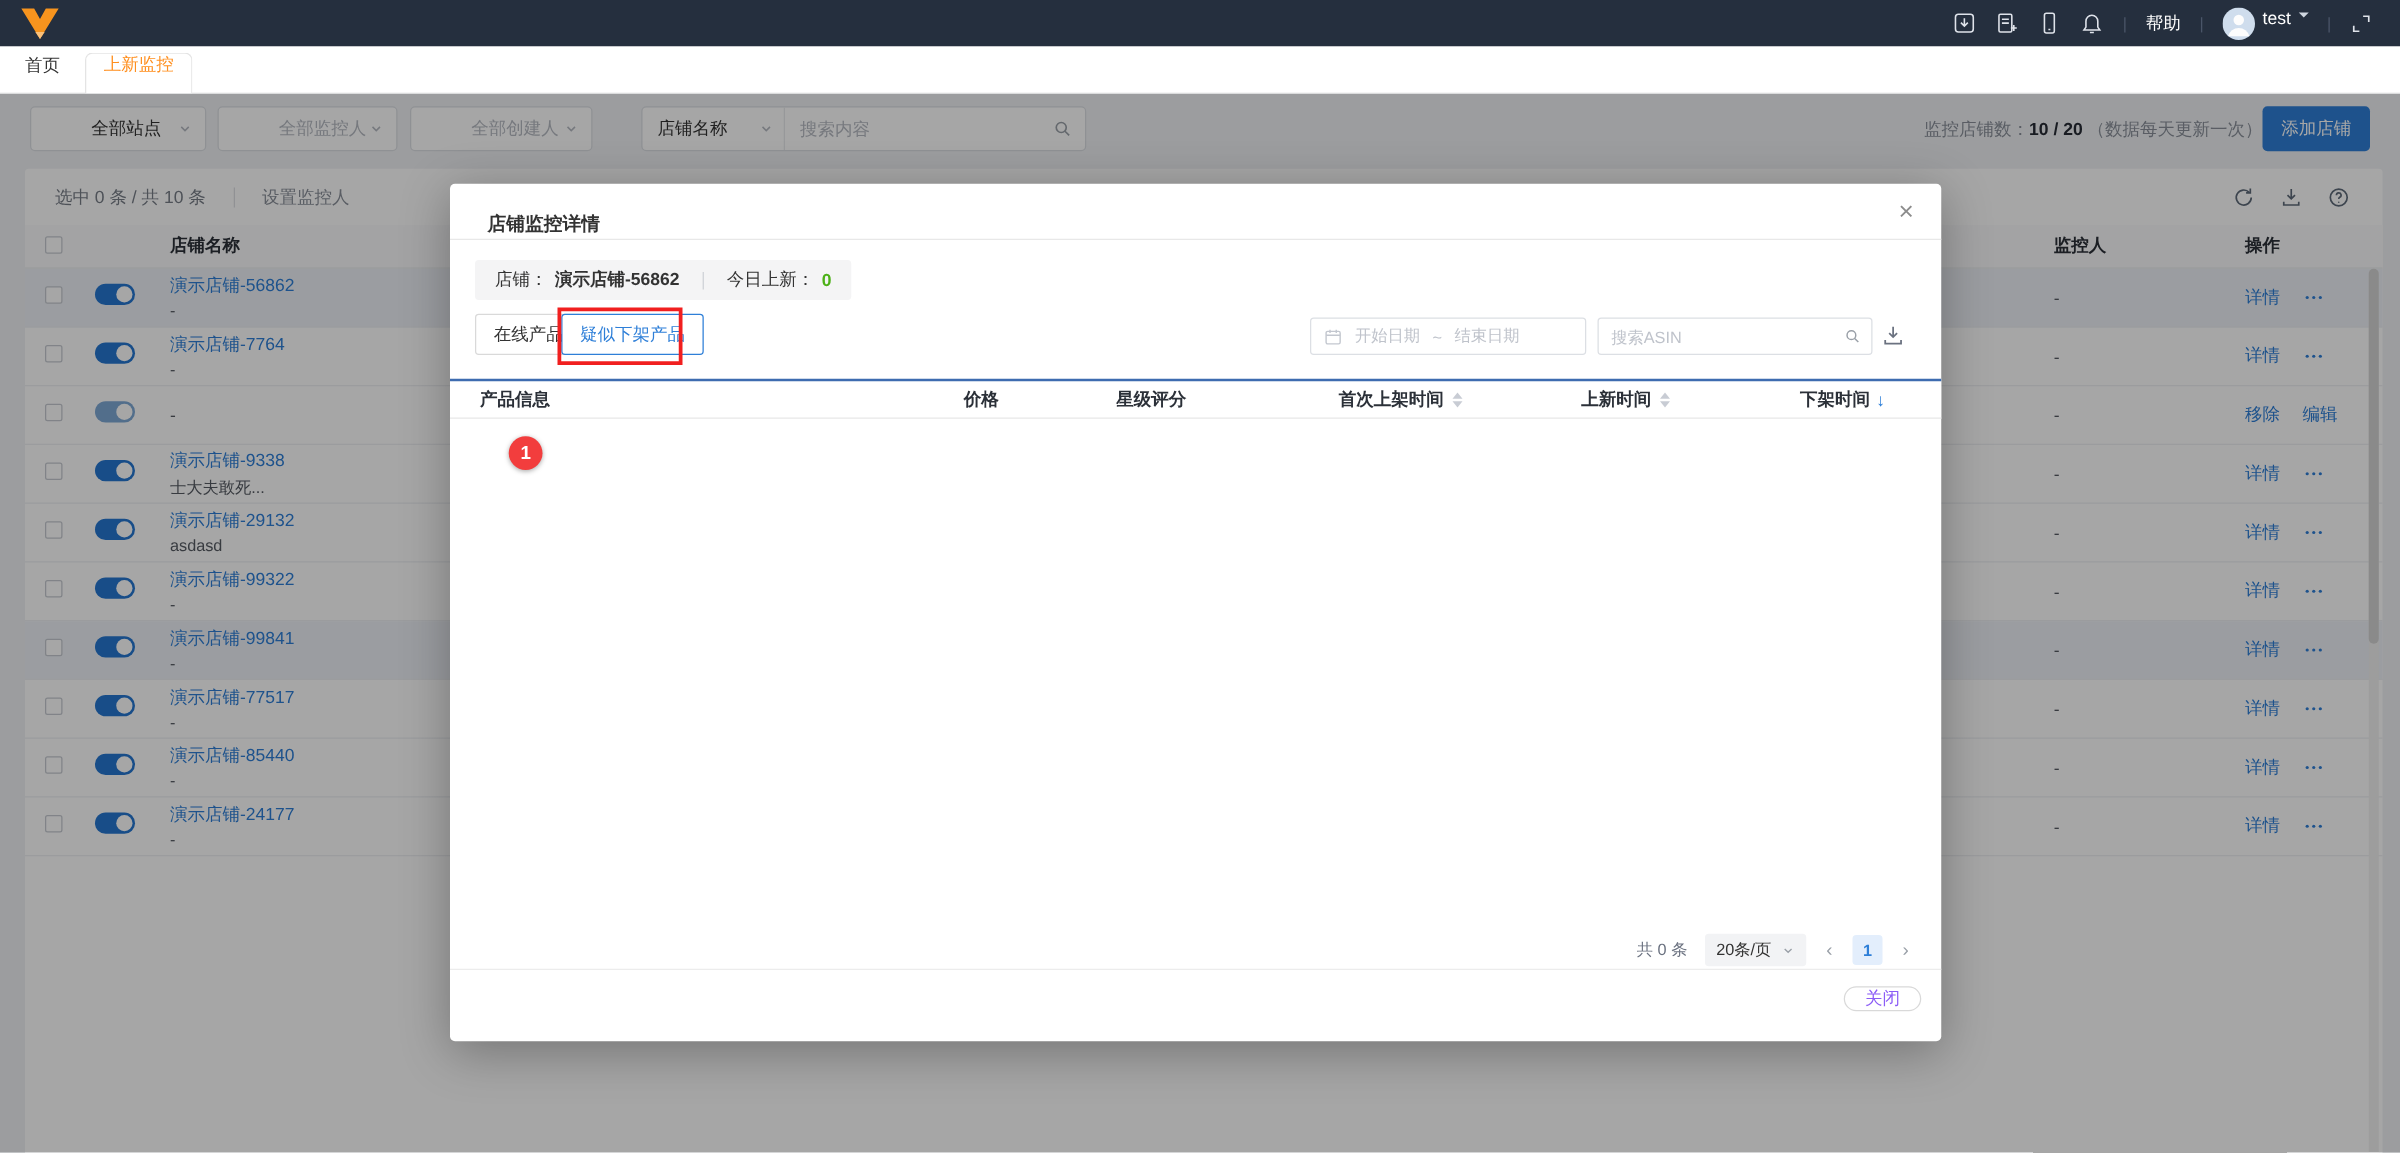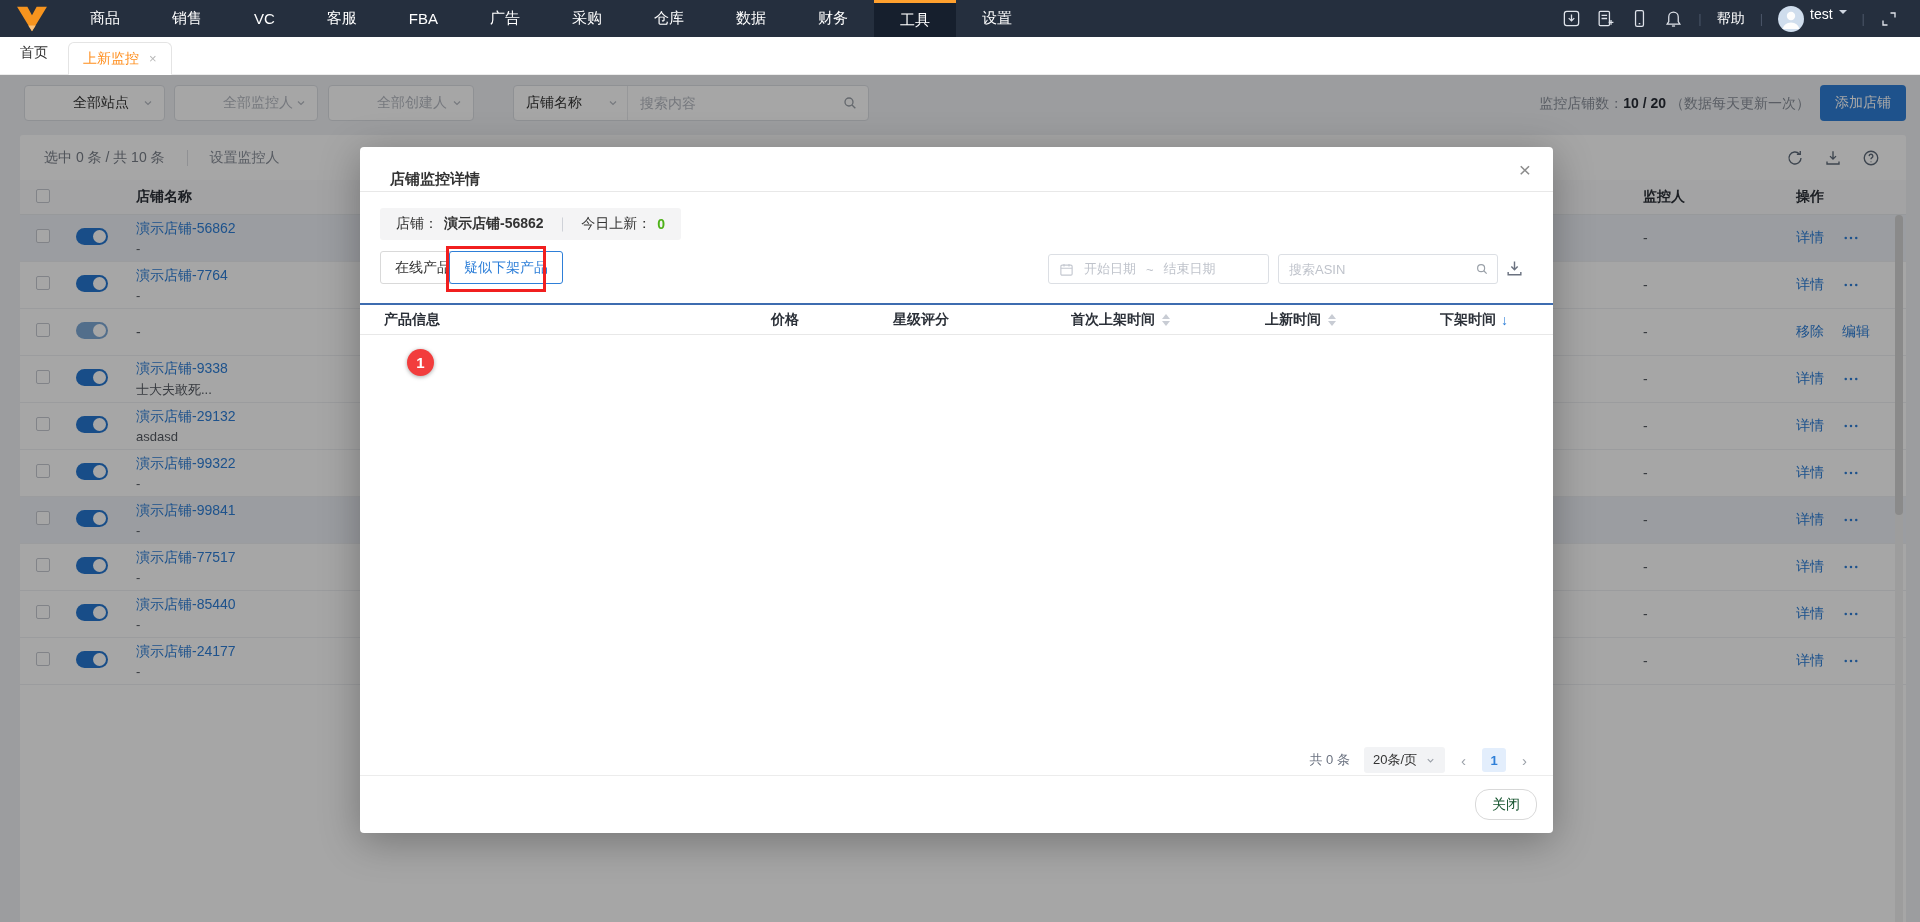--- a/index.html
+++ b/index.html
@@ -17,41 +17,41 @@
   .nav-right svg { display:block; }
   .nav-divider { color:#4a5568; font-size:13px; }
   .help-link { color:#fff; font-size:14px; cursor:pointer; }
   .user-box { display:flex; align-items:flex-start; gap:6px; cursor:pointer; }
   .user-name { color:#fff; font-size:14px; }
   .caret-down-small { width:0; height:0; border:4px solid transparent; border-top-color:#cfd6e0; margin-top:4px; }
 
   
   .tabbar { position:absolute; left:0; top:37px; right:0; height:38px; background:#fff; border-bottom:1px solid #ececec; display:flex; align-items:flex-end; z-index:1; }
   .tab-home { font-size:14px; color:#333; padding:0 20px 12px 20px; cursor:pointer; }
-  .tab-active { height:33px; border:1px solid #e4e4e4; border-bottom:1px solid #fff; border-radius:6px 6px 0 0; background:#fff; display:flex; align-items:center; gap:10px; padding:0 14px; margin-bottom:-1px; }
+  .tab-active { height:33px; border:1px solid #e4e4e4; border-bottom:1px solid #fff; border-radius:6px 6px 0 0; background:#fff; display:flex; align-items:center; gap:10px; padding:0 14px; margin-bottom:-1px;flex-direction:column; }
   .tab-active .tab-label { color:#ff8f1f; font-size:14px; }
   .tab-close { color:#b8b8b8; font-size:13px; cursor:pointer; line-height:1; }
 
   
   .content { position:absolute; left:0; top:75px; right:0; bottom:0; background:#f0f2f5; z-index:1; }
   .filterbar { position:absolute; left:0; top:0; right:0; height:60px; }
   .f-select { position:absolute; top:10px; height:36px; background:#fff; border:1px solid #dcdfe4; border-radius:4px; display:flex; align-items:center; justify-content:space-between; padding:0 10px 0 12px; font-size:14px; cursor:pointer; }
   .f-select .val { color:#333;margin-left:36px; }
   .f-select .val.ph { color:#b6bac2; }
   .f-sel-site { left:24px; width:141px; }
   .f-sel-monitor { left:174px; width:144px; }
   .f-sel-creator { left:328px; width:146px; }
   .f-compound { position:absolute; left:513px; top:10px; width:356px; height:36px; background:#fff; border:1px solid #dcdfe4; border-radius:4px; display:flex; align-items:center; }
   .f-compound .type { width:114px; display:flex; align-items:center; justify-content:space-between; padding:0 8px 0 12px; font-size:14px; color:#333; border-right:1px solid #e8eaed; height:100%; cursor:pointer; }
   .f-compound input { flex:1; border:none; outline:none; font-size:14px; color:#333; padding:0 8px 0 12px; font-family:inherit; background:transparent; }
   .f-compound input::placeholder { color:#b6bac2; }
   .f-compound .mag { margin-right:10px; }
   .quota { position:absolute; right:110px; top:20px; font-size:14px; color:#8a909a; white-space:nowrap; }
   .quota b { color:#272c35; font-weight:700; }
-  .btn-add { position:absolute; right:14px; top:10px; width:86px; height:36px; background:#2e7fd8; color:#fff; font-size:14px; border:none; border-radius:4px; cursor:pointer; font-family:inherit; }
+  .btn-add { position:absolute; right:24px; top:10px; width:86px; height:36px; background:#2e7fd8; color:#fff; font-size:14px; border:none; border-radius:4px; cursor:pointer; font-family:inherit; }
 
   
   .card { position:absolute; left:20px; top:60px; width:1886px; height:842px; background:#fff; border-radius:3px; }
   .card-toolbar { position:absolute; left:0; top:0; right:0; height:45px; display:flex; align-items:center; padding-left:24px; font-size:14px; color:#787e88; }
   .tool-divider { width:1px; height:16px; background:#dddfe3; margin:0 22px; }
   .set-monitor { color:#8a909a; cursor:pointer; }
   .card-icons { margin-left:auto; display:flex; align-items:center; gap:20px; padding-right:26px; color:#5f6b7a; }
   .card-icons svg { display:block; cursor:pointer; }
 
   .btable { position:absolute; left:0; top:45px; right:0; bottom:0; }
@@ -105,54 +105,40 @@
   .sort-desc { color:#2e7fd8; font-weight:700; font-size:14px; }
 
   .empty-zone { position:absolute; left:0; top:189px; width:1193px; height:402px; border-bottom:1px solid #ececec; display:flex; align-items:center; justify-content:center; }
   .empty-text { color:#a9adb5; font-size:14px; }
 
   .pagi { position:absolute; left:0; top:597px; width:1193px; height:32px; display:flex; align-items:center; justify-content:flex-end; gap:14px; padding-right:24px; font-size:13px; color:#6b7280; }
   .pagi-size { height:26px; background:#f2f3f5; border-radius:3px; display:flex; align-items:center; gap:8px; padding:0 9px; color:#333; cursor:pointer; }
   .pagi-arrow { color:#9aa0a8; font-size:15px; cursor:pointer; padding:0 2px; }
   .pagi-page { width:24px; height:24px; border-radius:3px; background:#e3eefc; color:#2e7fd8; display:flex; align-items:center; justify-content:center; font-weight:700; cursor:pointer; }
   .modal-footer { position:absolute; left:0; bottom:0; width:1193px; height:58px; border-top:1px solid #ececec; }
-  .btn-close { position:absolute; right:16px; top:13px; height:31px; padding:0 16px; background:#fff; border:1px solid #d9d9d9; border-radius:14px; font-size:14px; color:#14532d; cursor:pointer; font-family:inherit; }
+  .btn-close { position:absolute; right:16px; top:13px; height:20px; padding:0 16px; background:#fff; border:1px solid #d9d9d9; border-radius:14px; font-size:14px; color:#8b5cf6; cursor:pointer; font-family:inherit; }
 
   
   .anno-rect { position:absolute; left:446px; top:246px; width:100px; height:46px; border:3px solid #f11f1f; z-index:30; }
   .anno-badge { position:absolute; left:407px; top:349px; width:27px; height:27px; border-radius:50%; background:#f23d3d; color:#fff; font-size:15px; font-weight:700; display:flex; align-items:center; justify-content:center; z-index:31; box-shadow:0 1px 4px rgba(0,0,0,.35); }
   .anno-tip { position:absolute; left:447px; top:346px; height:46px; background:#58595b; color:#fff; font-size:17px; line-height:46px; padding:0 16px; border-radius:2px; z-index:31; white-space:nowrap; box-shadow:0 2px 8px rgba(0,0,0,.25); }
   .anno-tip:before { content:""; position:absolute; left:-8px; top:15px; width:0; height:0; border:8px solid transparent; border-right:9px solid #58595b; border-left:none; }
 </style>
 </head>
 <body>
 
 <div class="stage">
 
   <header class="topnav">
     <div class="logo">
       <svg width="34" height="28" viewBox="0 0 36 30">
         <polygon points="2,2 13,2 18,11 23,2 34,2 18,28" fill="#f7941e"></polygon>
         <polygon points="14,22 22,22 18,28" fill="#fbc17a"></polygon>
       </svg>
     </div>
-    <nav class="menu">
-        <div class="nav-item">商品</div>
-        <div class="nav-item">销售</div>
-        <div class="nav-item">VC</div>
-        <div class="nav-item">客服</div>
-        <div class="nav-item">FBA</div>
-        <div class="nav-item">广告</div>
-        <div class="nav-item">采购</div>
-        <div class="nav-item">仓库</div>
-        <div class="nav-item">数据</div>
-        <div class="nav-item">财务</div>
-        <div class="nav-item active">工具</div>
-        <div class="nav-item">设置</div>
-      </nav>
     <div class="nav-right">
       <svg width="19" height="19" viewBox="0 0 24 24" fill="none" stroke="#dfe3ea" stroke-width="1.6">
           <rect x="3" y="3" width="18" height="18" rx="3"></rect>
           <path d="M12 7v8M8.5 11.5L12 15l3.5-3.5"></path>
         </svg>
       <svg width="19" height="19" viewBox="0 0 24 24" fill="none" stroke="#dfe3ea" stroke-width="1.6">
           <rect x="4" y="3" width="13" height="18" rx="1.5"></rect>
           <path d="M7 8h7M7 12h7M16 17h6M19 14v6"></path>
         </svg>
       <svg width="19" height="19" viewBox="0 0 24 24" fill="none" stroke="#dfe3ea" stroke-width="1.6">

